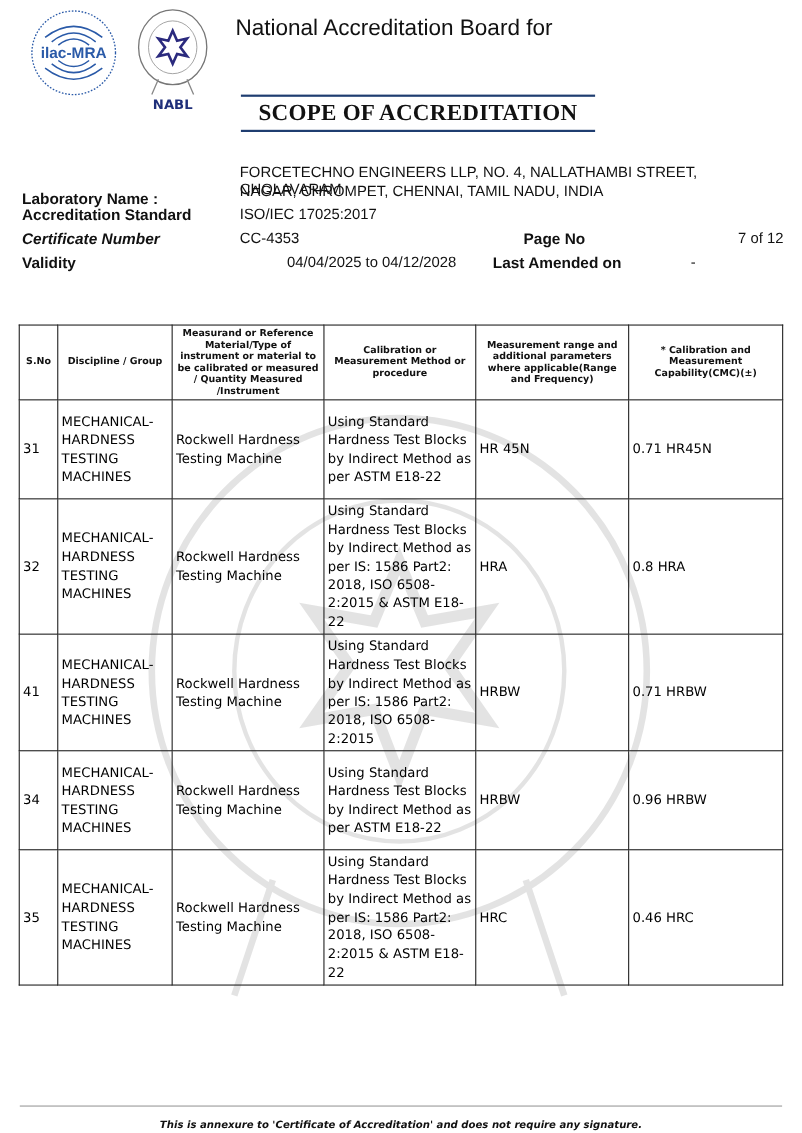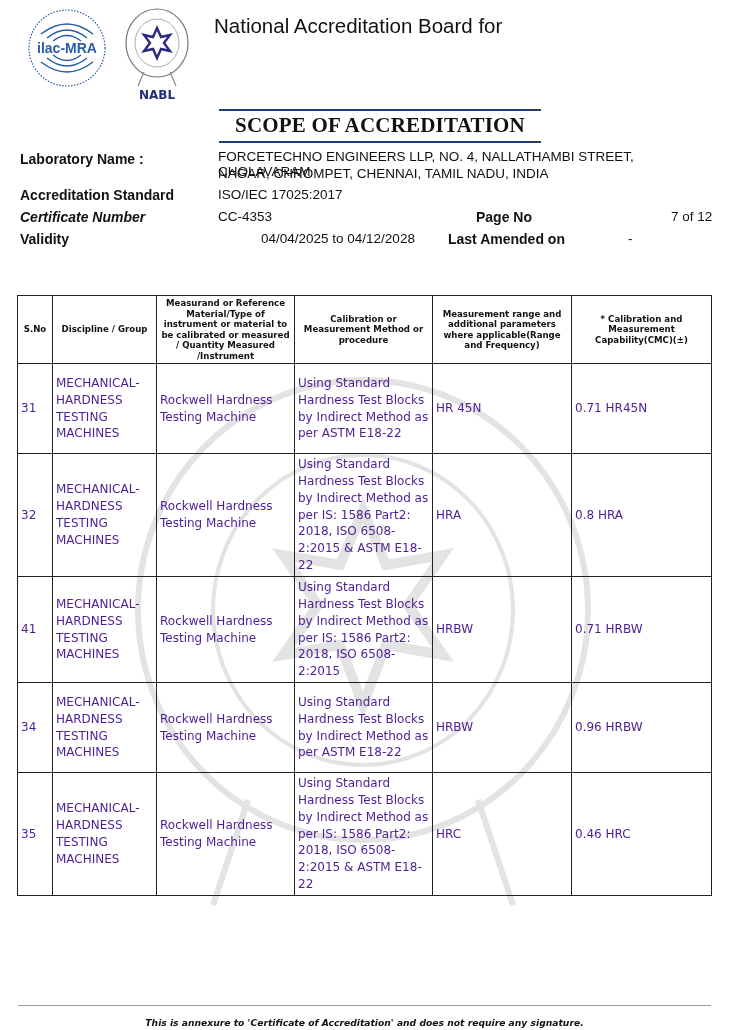--- a/index.html
+++ b/index.html
@@ -1,28 +1,28 @@
 <!DOCTYPE html>
 <html><head>
 <meta charset="utf-8">
 <style>
   html, body { margin: 0; padding: 0; background: #ffffff; }
   body { width: 729px; height: 1030px; position: relative; overflow: hidden; font-family: "DejaVu Sans", sans-serif; color: #111; }
   .logo-ilac { position: absolute; left: 27px; top: 8px; width: 80px; height: 80px; }
   .logo-nabl { position: absolute; left: 122px; top: 6px; width: 70px; height: 95px; }
   .org-title { position: absolute; left: 214px; top: 14px; font-family: "Liberation Sans", sans-serif; font-size: 20.5px; line-height: 24px; color: #111; font-weight: normal; }
-  .scope-wrap { position: absolute; left: 219px; top: 109px; width: 322px; border-top: 2px solid #1f3d70; border-bottom: 2px solid #1f3d70; padding: 2px 0 3px; text-align: center; }
+  .scope-wrap { position: absolute; left: 219px; top: 86px; width: 322px; border-top: 2px solid #1f3d70; border-bottom: 2px solid #1f3d70; padding: 2px 0 3px; text-align: center; }
   .scope-title { font-family: "Liberation Serif", serif; font-weight: bold; font-size: 21px; letter-spacing: 0.2px; color: #111; }
   .info { position: absolute; font-family: "Liberation Sans", sans-serif; font-size: 13.5px; color: #111; }
   .info.lbl { font-weight: bold; font-size: 14px; }
   .watermark { position: absolute; left: 118px; top: 360px; width: 490px; height: 560px; opacity: 0.16; pointer-events: none; }
   table.scope { position: absolute; left: 17px; top: 295px; width: 694px; border-collapse: collapse; table-layout: fixed; }
   table.scope th, table.scope td { border: 1.5px solid #222; padding: 2px 3px; vertical-align: middle; }
   table.scope th { font-family: "DejaVu Sans", sans-serif; font-size: 8.6px; line-height: 10.5px; font-weight: bold; text-align: center; height: 56px; }
-  table.scope td { font-family: "DejaVu Sans", sans-serif; font-size: 12px; line-height: 16.8px; color: #4c1d95; }
+  table.scope td { font-family: "DejaVu Sans", sans-serif; font-size: 12px; line-height: 16.8px; color: #000000; }
   .footer-rule { position: absolute; left: 18px; top: 1005px; width: 693px; height: 1px; background: #9a9a9a; }
   .footer-note { position: absolute; left: 0; top: 1017px; width: 729px; text-align: center; font-family: "DejaVu Sans", sans-serif; font-style: italic; font-weight: bold; font-size: 9.2px; color: #111; }
 </style>
 </head>
 <body>
 
 <svg class="logo-ilac" viewBox="0 0 80 80">
   <circle cx="40" cy="40" r="38" fill="none" stroke="#2a5aa8" stroke-width="1.2" stroke-dasharray="1.5 1.5"></circle>
   <path d="M14 26 Q40 6 66 26" fill="none" stroke="#2a5aa8" stroke-width="1.4"></path>
   <path d="M20 30 Q40 14 60 30" fill="none" stroke="#2a5aa8" stroke-width="1.4"></path>
@@ -42,21 +42,21 @@
 </svg>
 
 <div class="org-title">
   <div>National Accreditation Board for</div>
 </div>
 
 <div class="scope-wrap">
   <span class="scope-title">SCOPE OF ACCREDITATION</span>
 </div>
 
-<div class="info lbl" style="left:20px; top:151px;">Laboratory Name :</div>
+<div class="info lbl" style="left:20px; top:172px;">Laboratory Name :</div>
 <div class="info" style="left:218px; top:149px;">FORCETECHNO ENGINEERS LLP, NO. 4, NALLATHAMBI STREET, CHOLAVARAM</div>
 <div class="info" style="left:218px; top:166px;">NAGAR, CHROMPET, CHENNAI, TAMIL NADU, INDIA</div>
 
 <div class="info lbl" style="left:20px; top:187px;">Accreditation Standard</div>
 <div class="info" style="left:218px; top:187px;">ISO/IEC 17025:2017</div>
 
 <div class="info lbl" style="left:20px; top:209px;font-style:italic;">Certificate Number</div>
 <div class="info" style="left:218px; top:209px;">CC-4353</div>
 <div class="info lbl" style="left:448px; top:209px;margin-left:28px;">Page No</div>
 <div class="info" style="left:628px; top:209px;margin-left:43px;">7 of 12</div>

